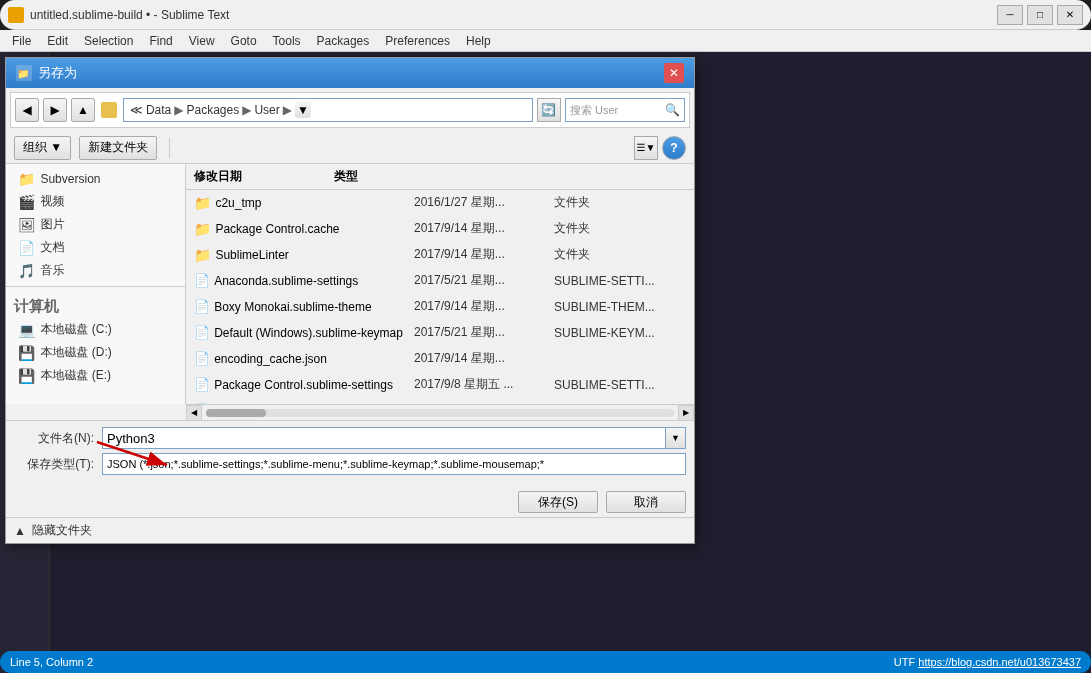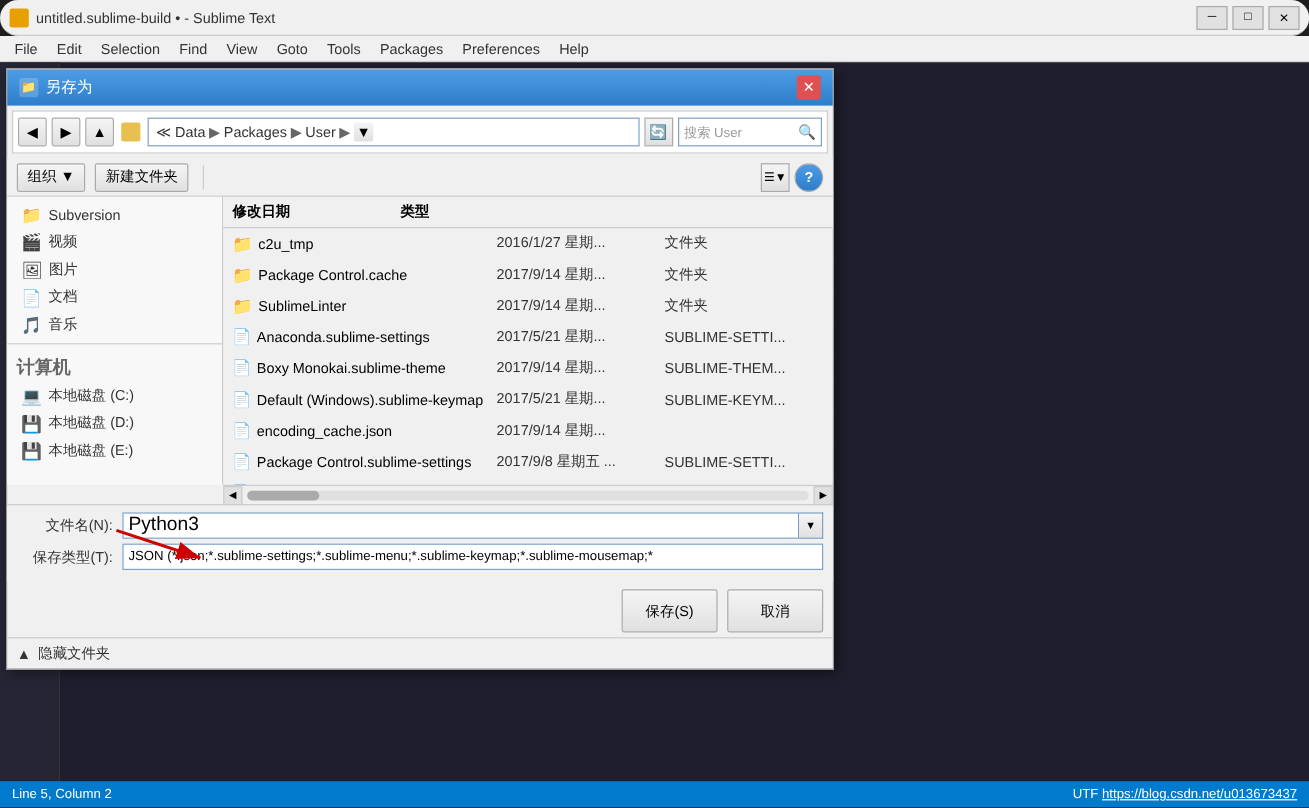--- a/index.html
+++ b/index.html
@@ -60,20 +60,21 @@
       bottom: 0;
       left: 0;
       right: 0;
       height: 22px;
       background: #007acc;
       display: flex;
       align-items: center;
       padding: 0 10px;
       font-size: 11px;
       color: white;
+      border-radius: 11px;
     }
     .status-right { margin-left: auto; }
 
     
     .dialog-overlay {
       position: absolute;
       top: 52px;
       left: 0;
       right: 0;
       bottom: 22px;
@@ -217,42 +218,42 @@
       background: #f0f0f0;
     }
     .form-row {
       display: flex;
       align-items: center;
       margin-bottom: 4px;
       font-size: 12px;
     }
     .form-label { width: 80px; text-align: right; margin-right: 8px; color: #333; }
     .form-input {
-      flex: 1; height: 22px; border: 1px solid #7da2c9; padding: 0 4px; font-size: 16px; background: white;
+      flex: 1; height: 22px; border: 1px solid #7da2c9; padding: 0 4px; font-size: 13px; background: white;
     }
     .form-select {
       flex: 1; height: 22px; border: 1px solid #7da2c9; padding: 0 4px; font-size: 11px; background: white;
       appearance: none;
     }
     .input-dropdown { display: flex; align-items: center; }
     .dropdown-btn {
       width: 20px; height: 22px; border: 1px solid #7da2c9; border-left: none; background: linear-gradient(to bottom, #f5f5f5, #e0e0e0);
       display: flex; align-items: center; justify-content: center; cursor: pointer; font-size: 9px;
     }
 
     
     .action-buttons {
       display: flex;
       justify-content: flex-end;
       align-items: center;
       padding: 6px 8px 4px;
       gap: 8px;
     }
     .action-btn {
-      min-width: 80px; height: 36px; border: 1px solid #aaa; background: linear-gradient(to bottom, #f5f5f5, #e0e0e0);
+      min-width: 80px; height: 22px; border: 1px solid #aaa; background: linear-gradient(to bottom, #f5f5f5, #e0e0e0);
       cursor: pointer; font-size: 12px; padding: 0 16px; border-radius: 2px;
     }
 
     
     .hide-files-row {
       padding: 4px 8px;
       display: flex;
       align-items: center;
       gap: 6px;
       font-size: 12px;

